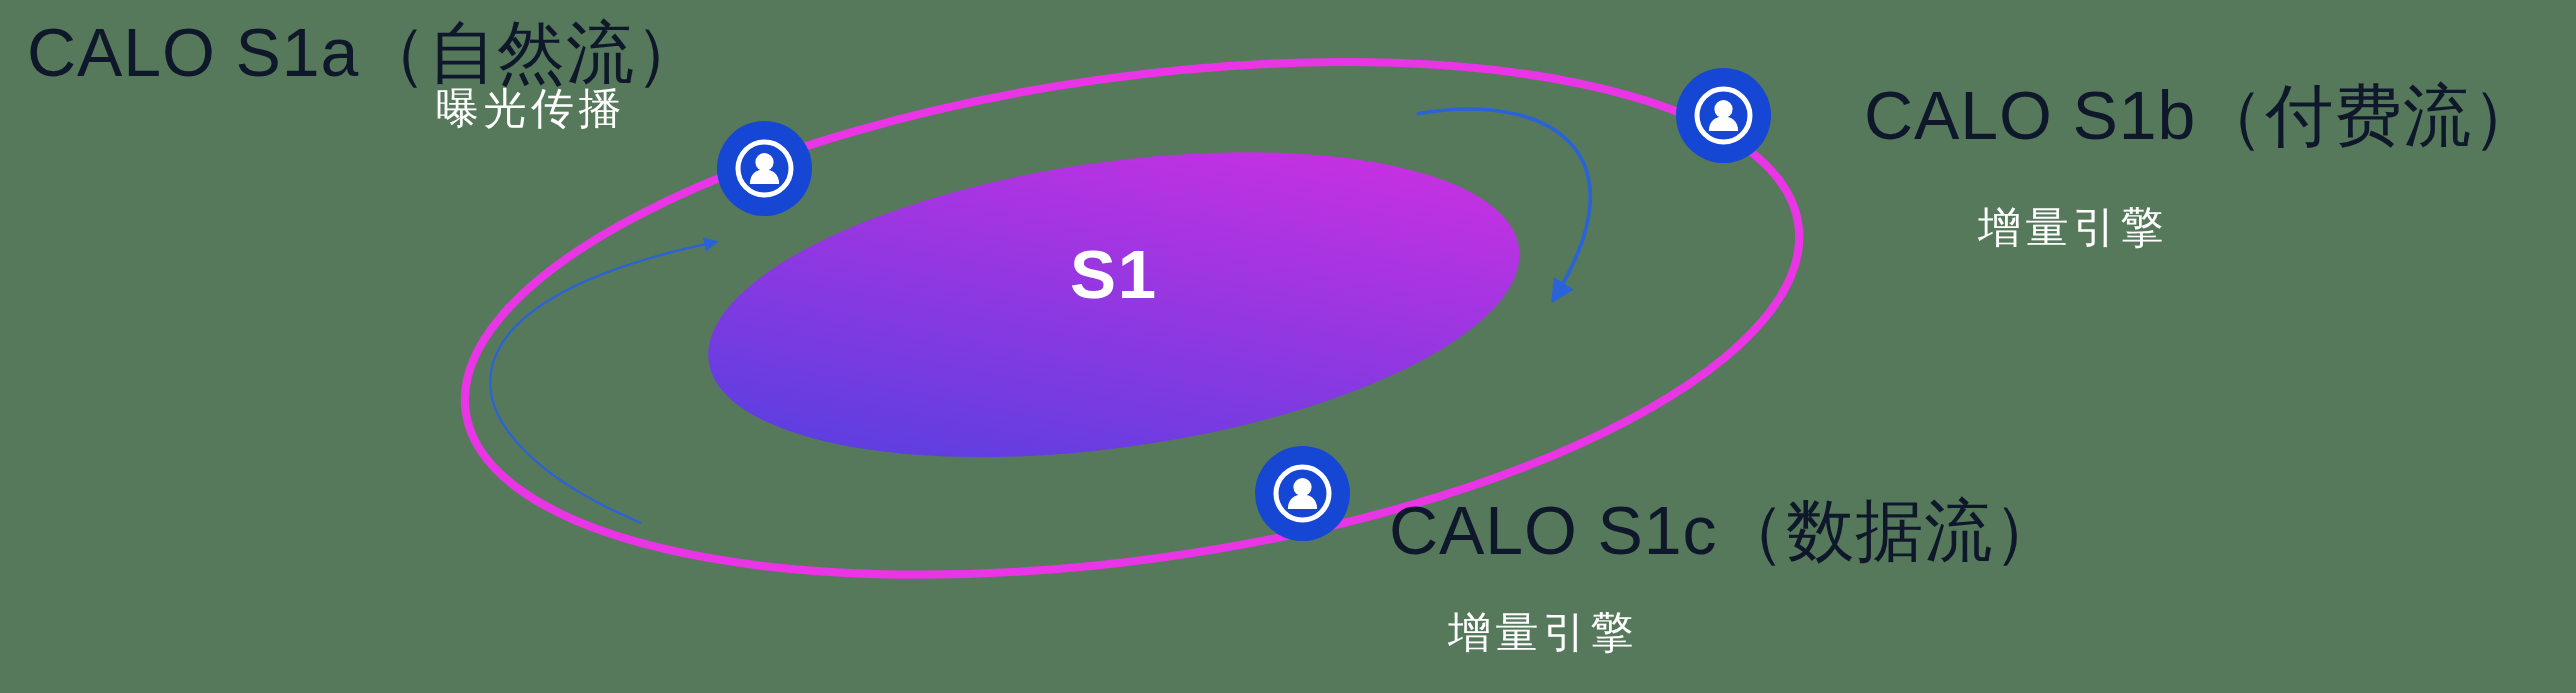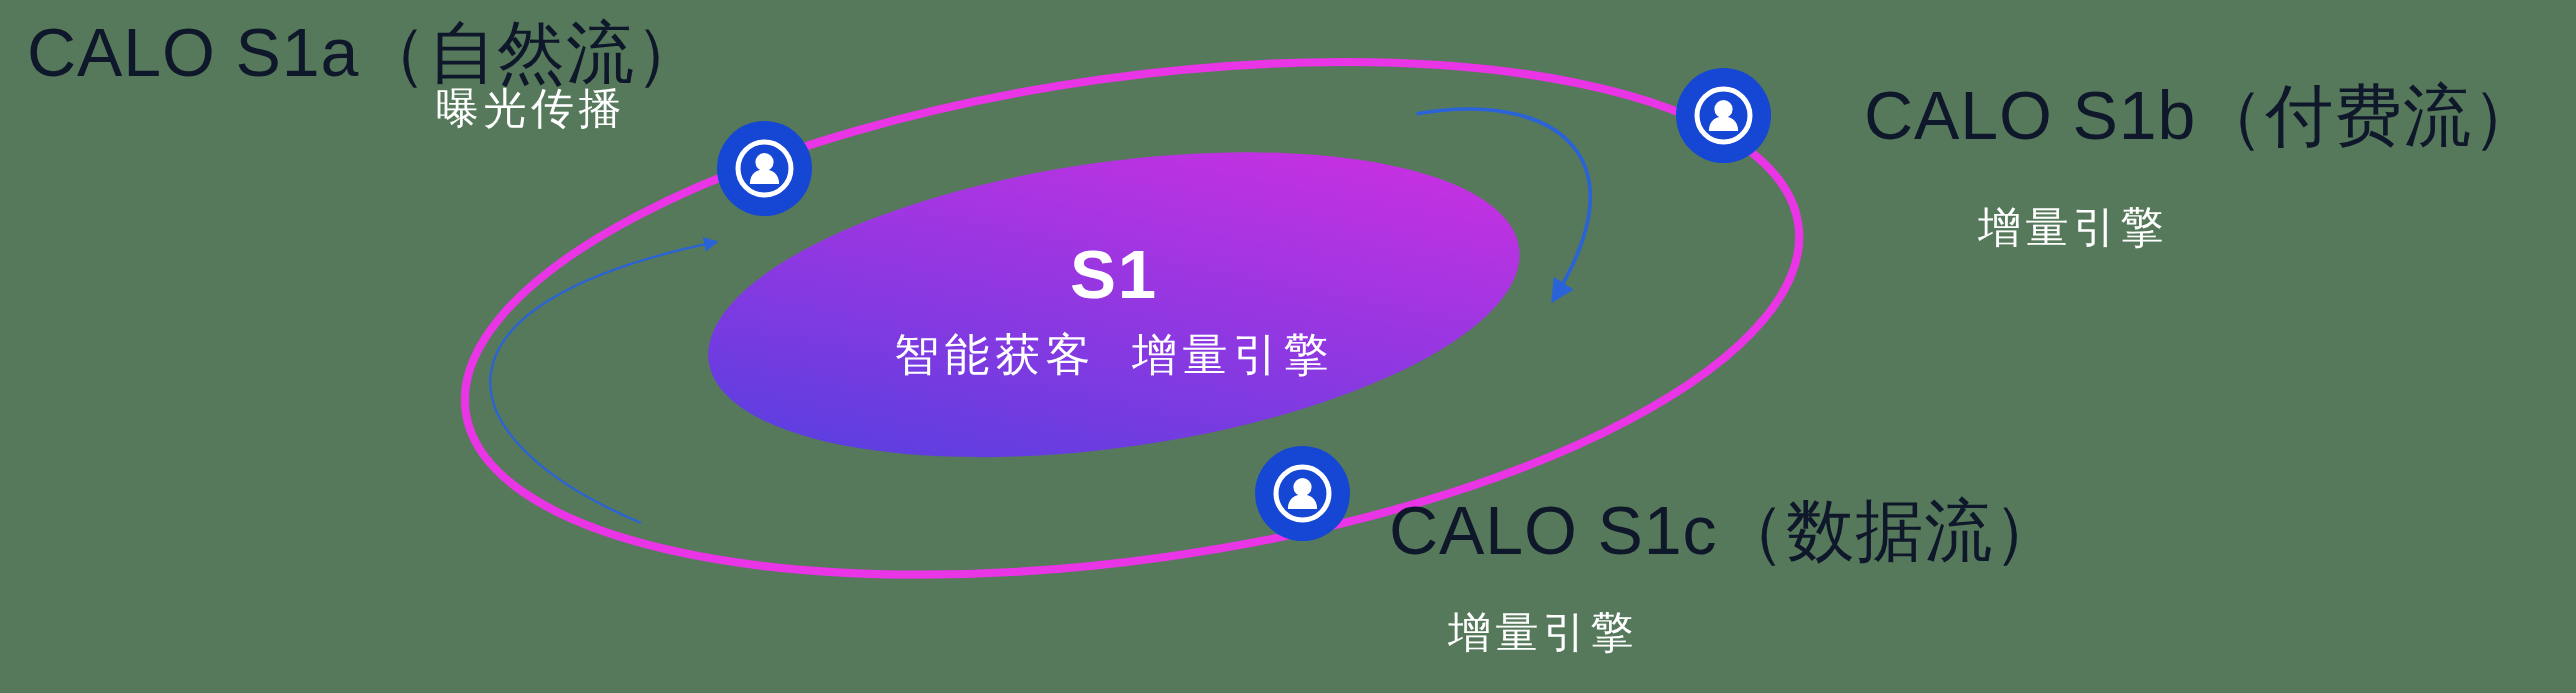--- a/index.html
+++ b/index.html
@@ -78,21 +78,20 @@
 
     <ellipse cx="1225" cy="335" rx="450" ry="157" transform="rotate(-8 1225 335)" fill="url(#coreGrad)"></ellipse>
 
     <path d="M 1558 125 C 1702 100 1812 165 1708 330" fill="none" stroke-width="4" marker-end="url(#arrowHead)" stroke="#2a63d8"></path>
 
     <path d="M 705 575 C 480 480 462 332 788 266" fill="none" stroke-width="2.5" marker-end="url(#arrowHead)" stroke="#2a63d8"></path>
   </svg>
 
   <div class="center-label">
     <div class="core-title">S1</div>
-    <div class="core-subtitle">智能获客  增量引擎</div>
   </div>
 
   <div class="node" style="left:717px; top:121px;">
     <svg viewBox="0 0 104 104">
       <circle cx="52" cy="52" r="52" fill="#1546d4"></circle>
       <circle cx="52" cy="52" r="29" fill="none" stroke="#ffffff" stroke-width="5.5"></circle>
       <circle cx="52" cy="45" r="10" fill="#ffffff"></circle>
       <path d="M36 69 C 36 57 44 53 52 53 C 60 53 68 57 68 69 Z" fill="#ffffff"></path>
     </svg>
   </div>

